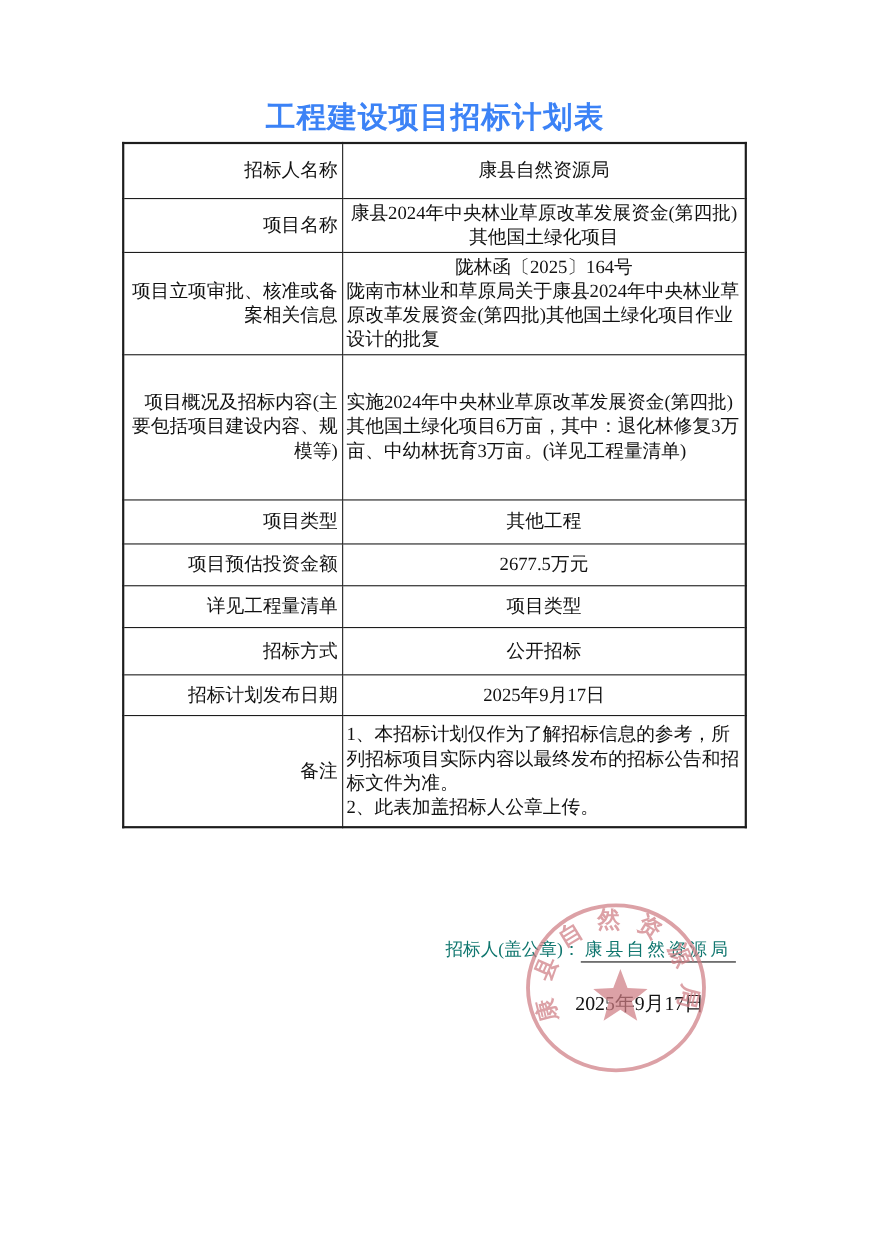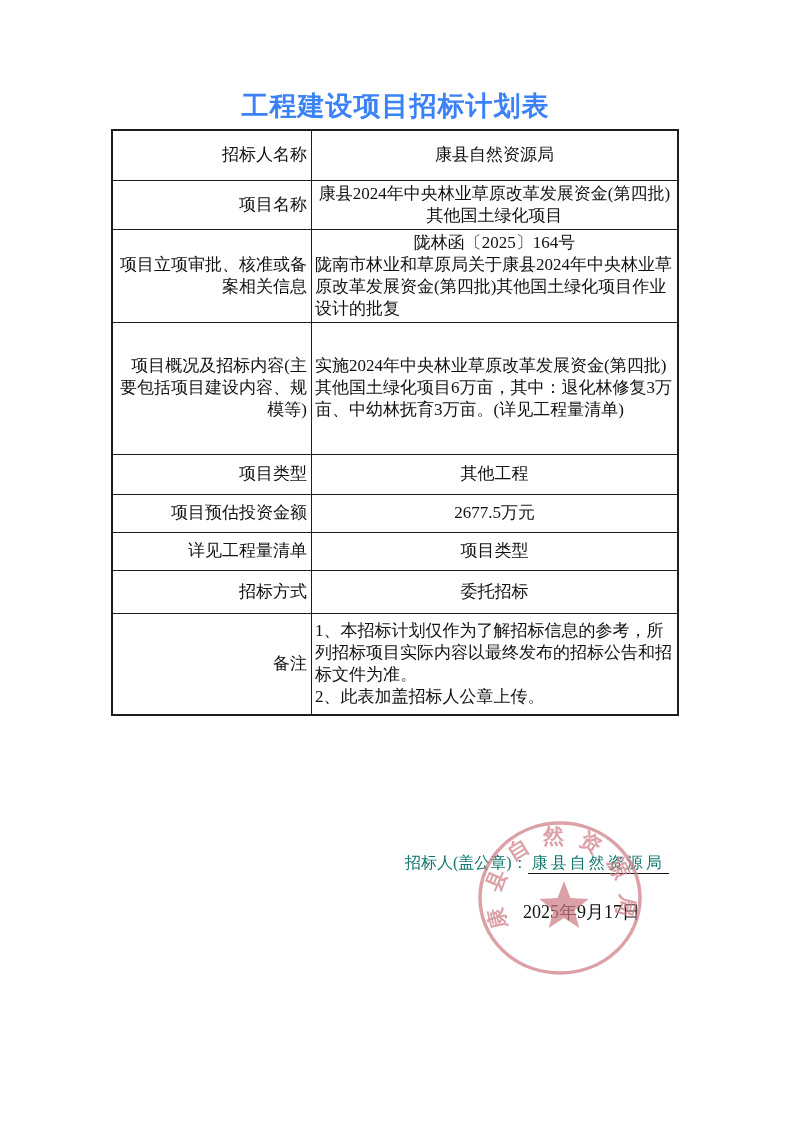--- a/index.html
+++ b/index.html
@@ -133,21 +133,25 @@
       <tr style="height:38px;">
         <td class="cell-label">项目预估投资金额</td>
         <td class="cell-value">2677.5万元</td>
       </tr>
       <tr style="height:38px;">
         <td class="cell-label">详见工程量清单</td>
         <td class="cell-value">项目类型</td>
       </tr>
       <tr style="height:43px;">
         <td class="cell-label">招标方式</td>
-        <td class="cell-value">委托招标</td>
+        <td class="cell-value">公开招标</td>
+      </tr>
+      <tr style="height:37px;">
+        <td class="cell-label">招标计划发布日期</td>
+        <td class="cell-value">2025年9月17日</td>
       </tr>
       <tr style="height:102px;">
         <td class="cell-label">备注</td>
         <td class="cell-value left">
           <div class="line-left">1、本招标计划仅作为了解招标信息的参考，所列招标项目实际内容以最终发布的招标公告和招标文件为准。</div>
           <div class="line-left">2、此表加盖招标人公章上传。</div>
         </td>
       </tr>
     </tbody>
   </table>

